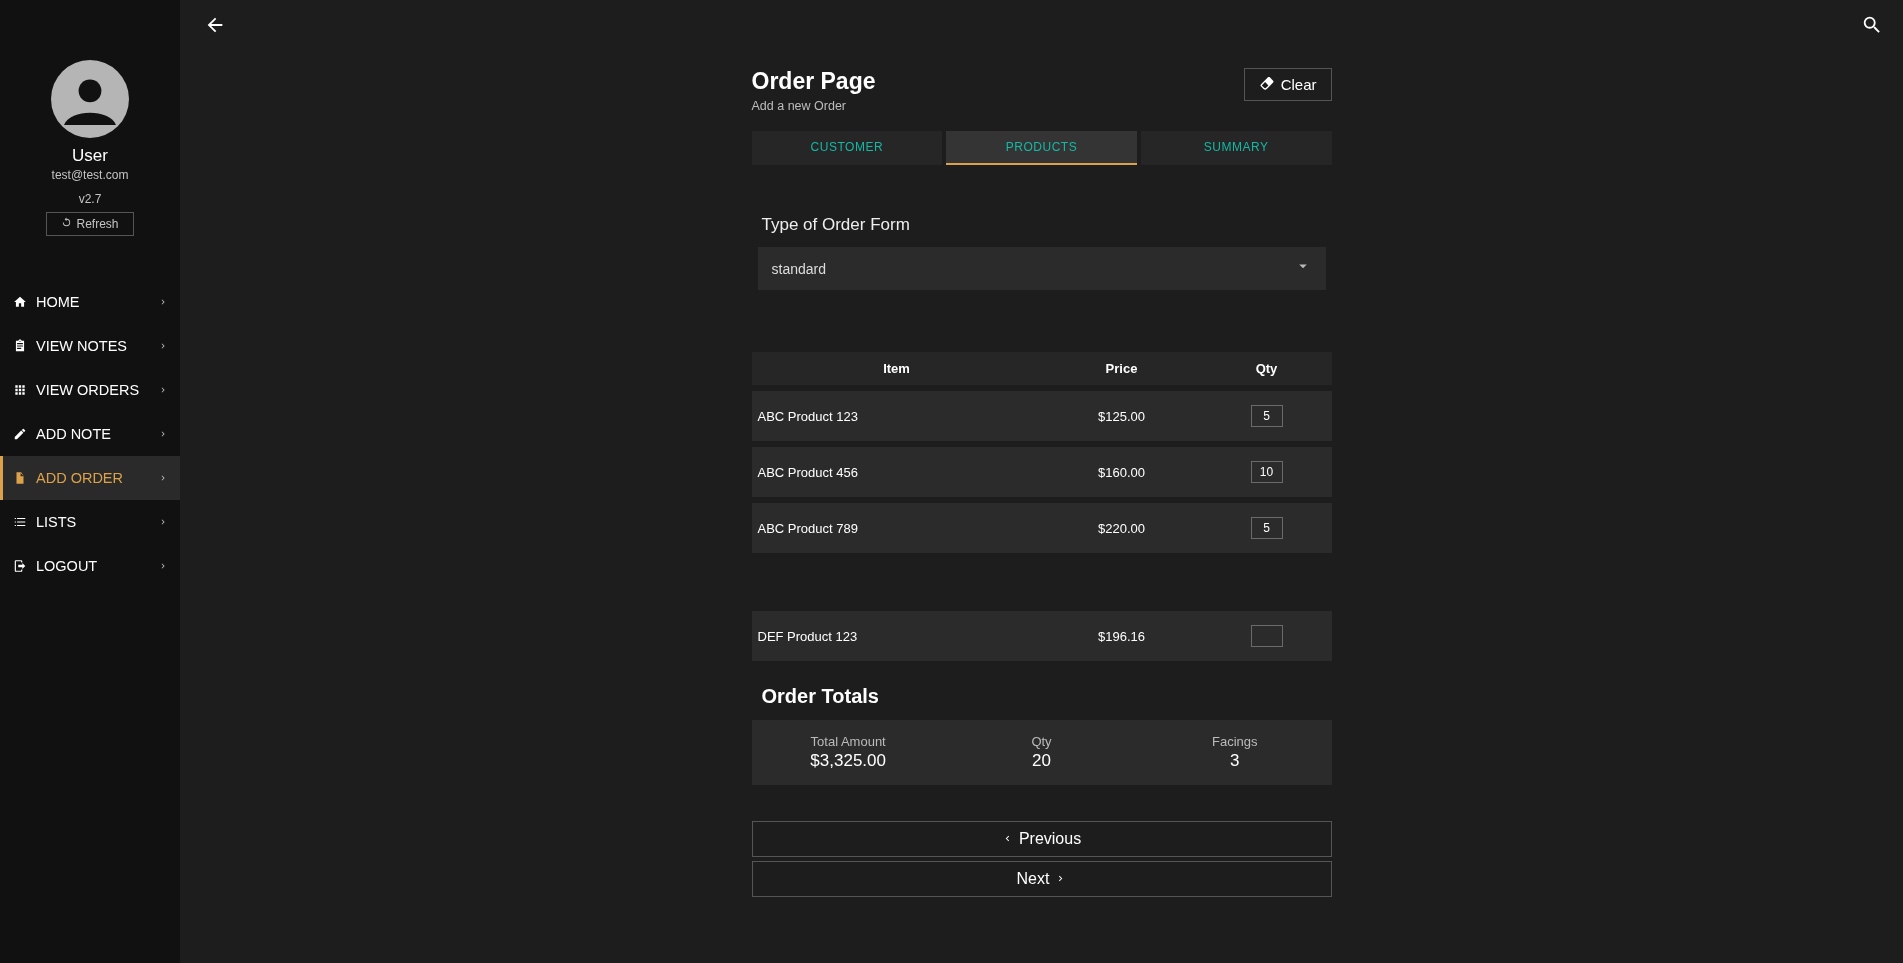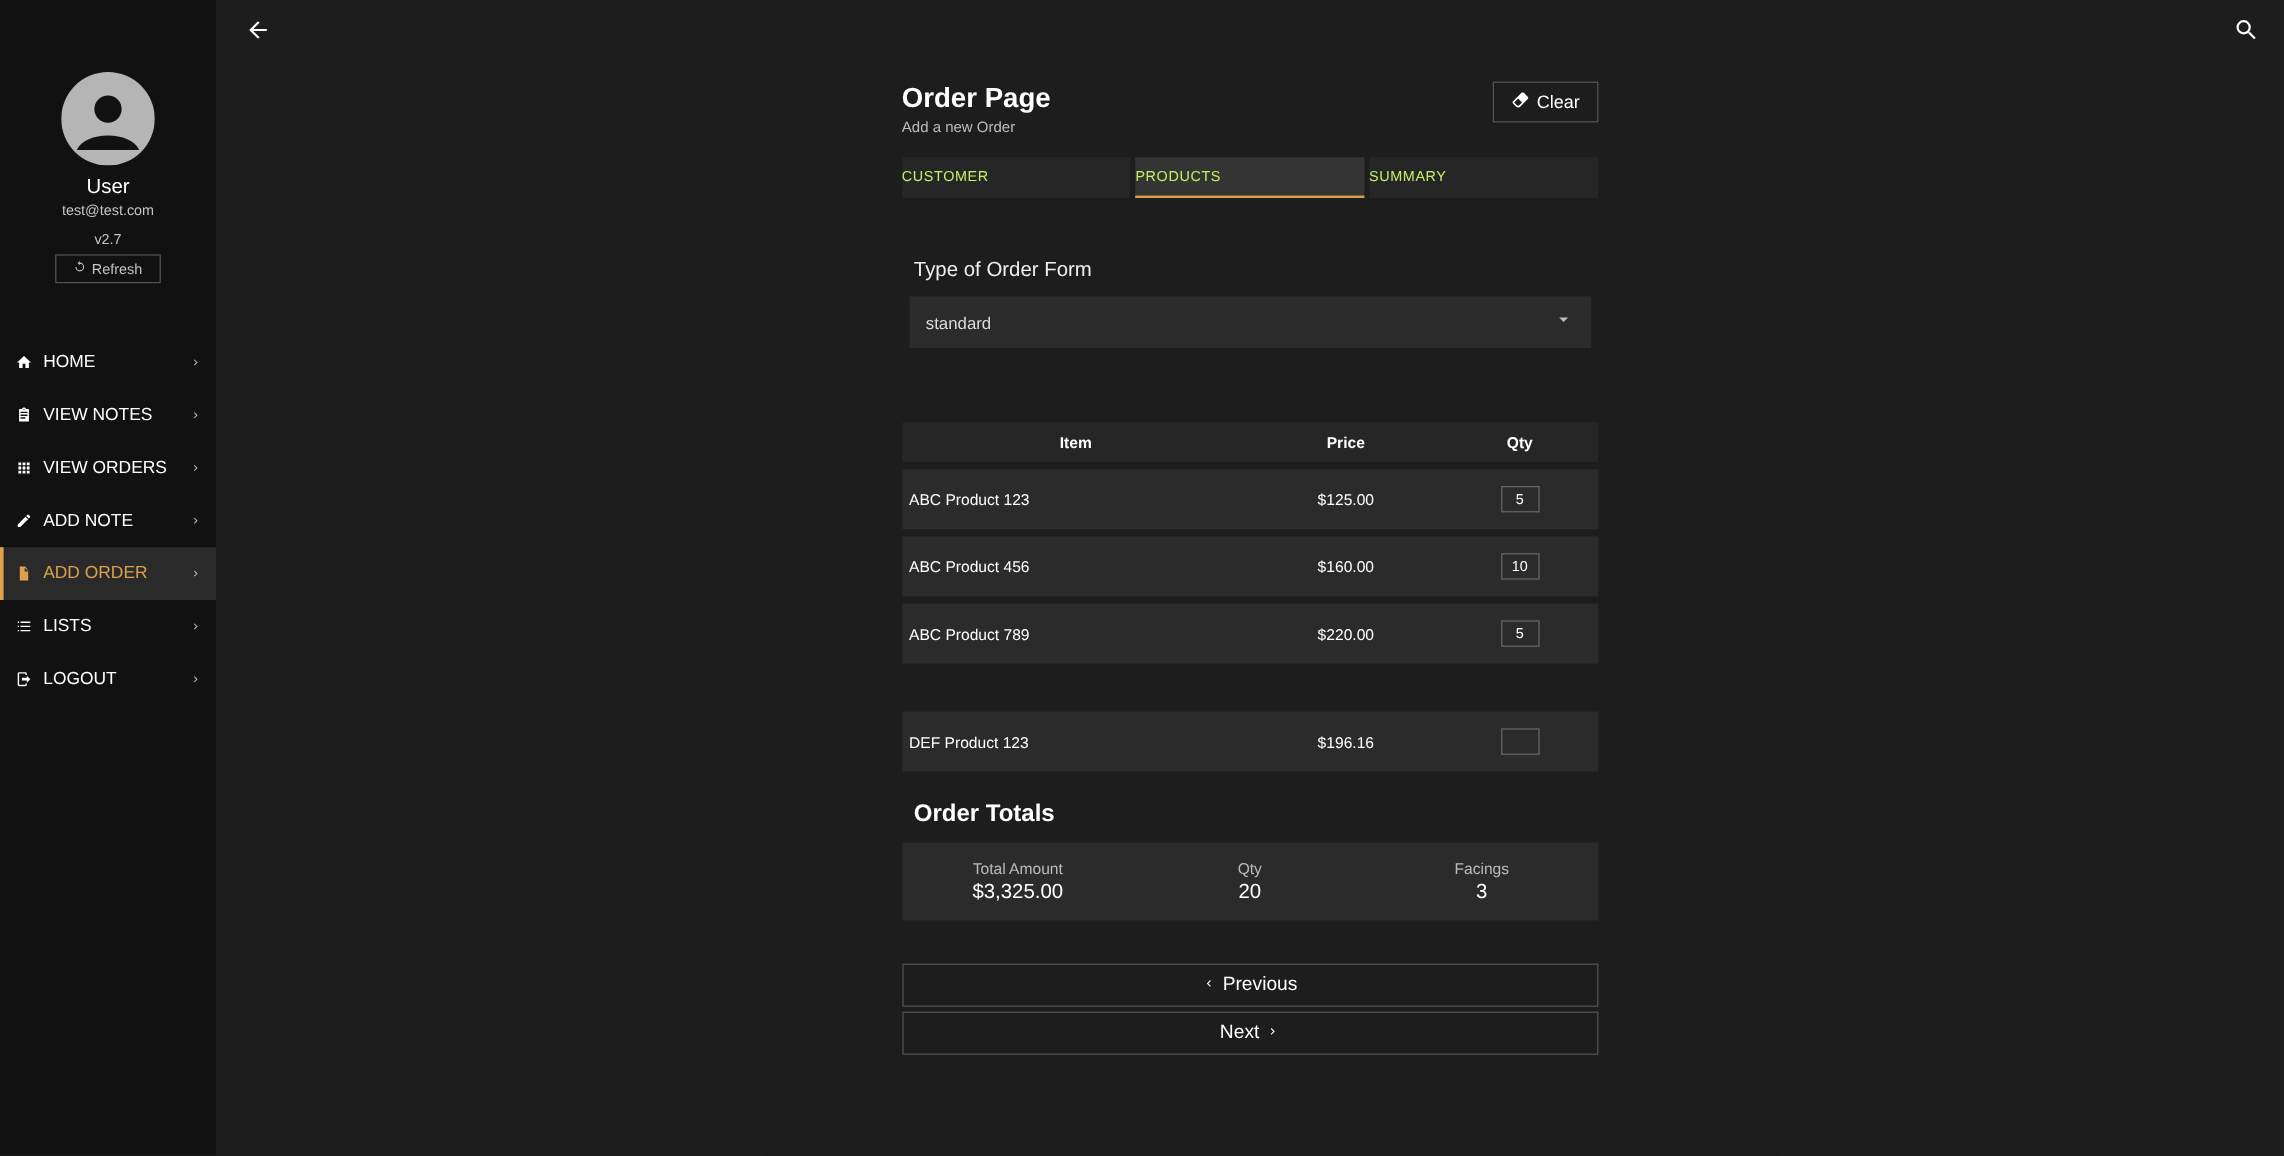--- a/index.html
+++ b/index.html
@@ -115,25 +115,26 @@
   gap: 6px;
 }
 
 .tabs {
   display: flex;
   margin-top: 18px;
   gap: 4px;
 }
 .tab {
   flex: 1;
+  text-align: center;
   background: #262626;
   padding: 9px 0;
   font-size: 12px;
   letter-spacing: 0.5px;
-  color: #bef264;
+  color: #14b8a6;
   cursor: pointer;
   text-transform: uppercase;
   border-bottom: 2px solid transparent;
 }
 .tab.selected {
   background: #343434;
   border-bottom: 2px solid #dca24b;
 }
 
 .section-label {
@@ -402,21 +403,21 @@
                 </div>
               </div>
               <div class="table-row">
                 <div class="item-name">ABC Product 789</div>
                 <div class="item-price">$220.00</div>
                 <div class="item-qty">
                   <input class="qty-input" value="5" style="">
                 </div>
               </div>
             </div>
-            <div class="table-group" style="margin-top: 40px; border-radius: 19px;">
+            <div class="table-group" style="margin-top: 58px; border-radius: 19px;">
               <div class="table-row">
                 <div class="item-name">DEF Product 123</div>
                 <div class="item-price">$196.16</div>
                 <div class="item-qty">
                   <input class="qty-input" value="" style="">
                 </div>
               </div>
             </div>
           </div>
       </div>

